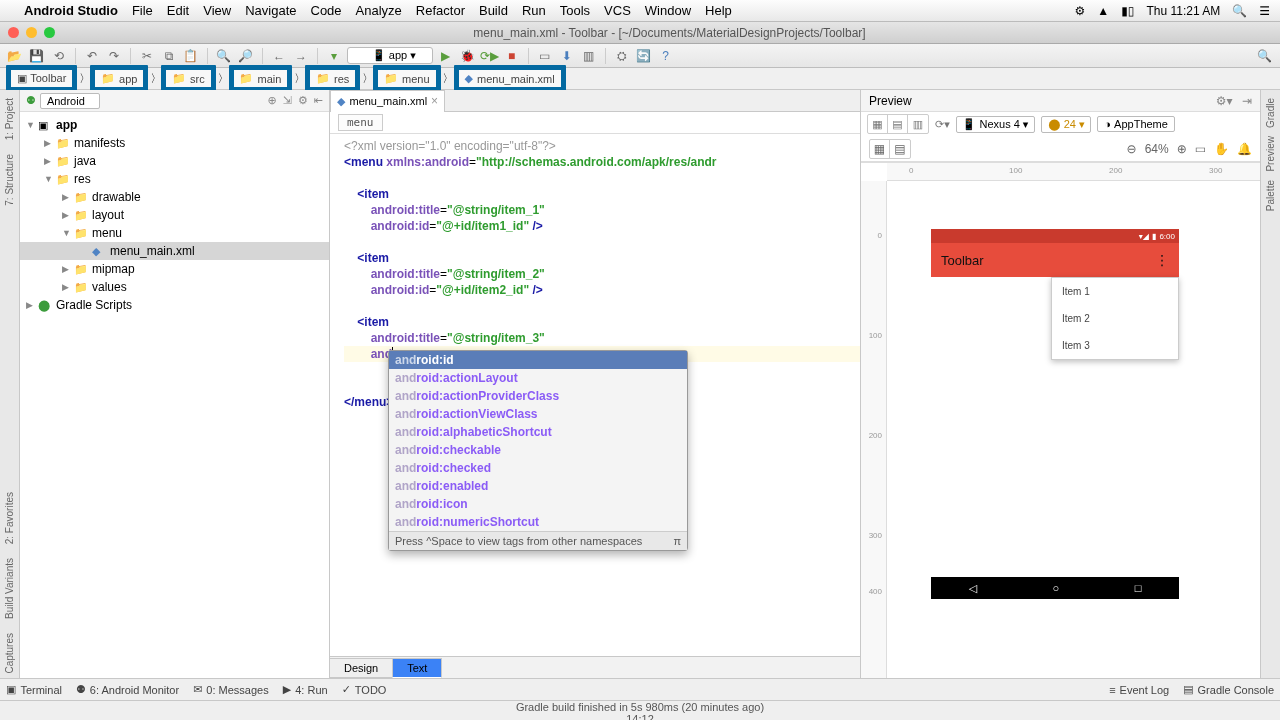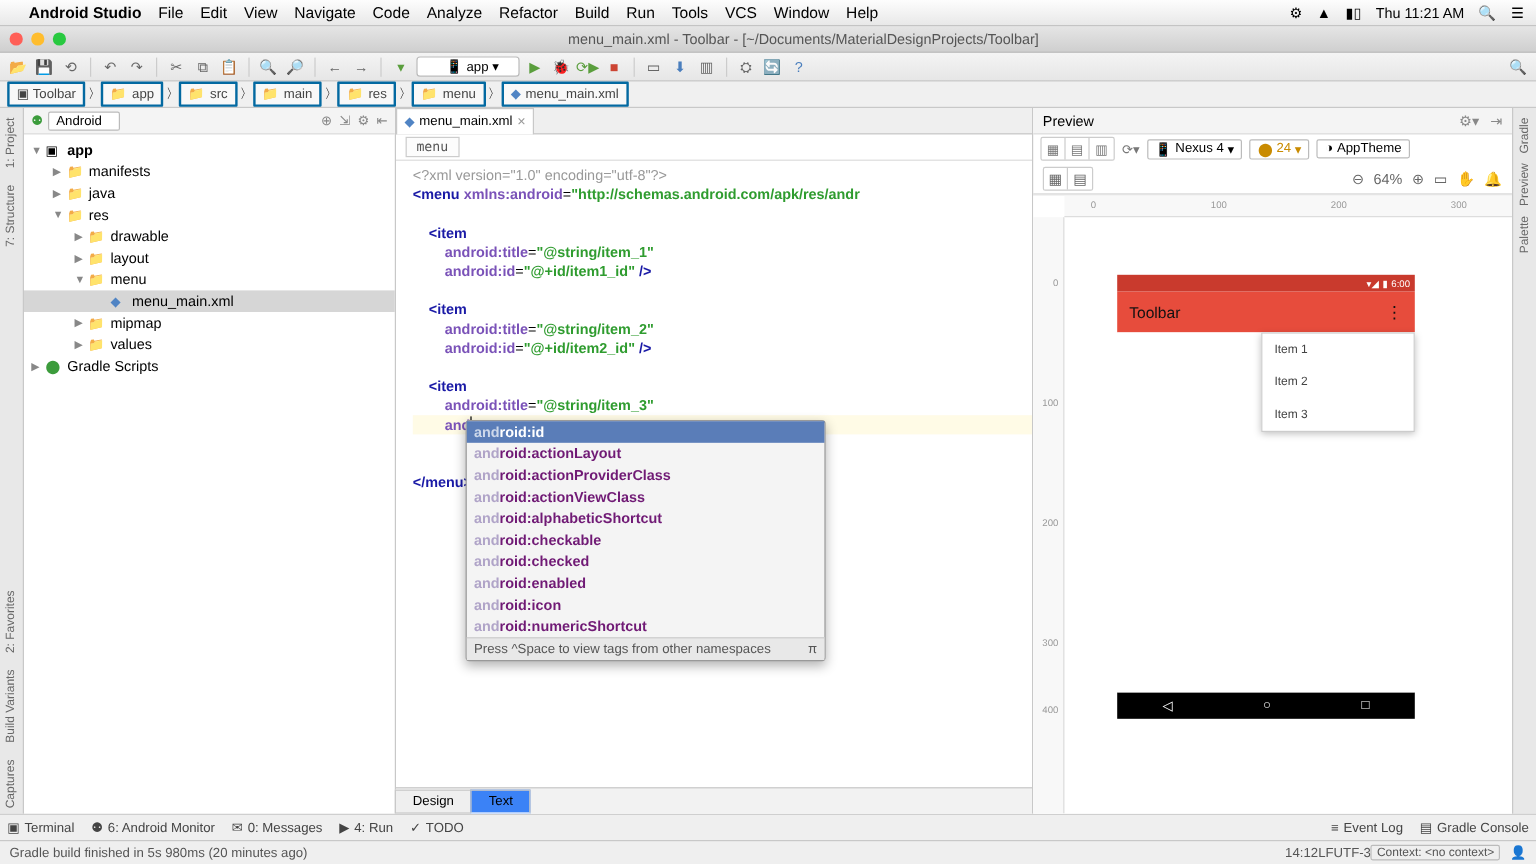--- a/index.html
+++ b/index.html
@@ -24,21 +24,21 @@
 .toolbar { height: 24px; background: linear-gradient(#f4f4f4,#e6e6e6); border-bottom: 1px solid #bdbdbd; display: flex; align-items: center; padding: 0 6px; gap: 4px; }
 .tbtn { width: 18px; height: 18px; display: inline-flex; align-items: center; justify-content: center; color: #666; font-size: 12px; }
 .tsep { width: 1px; height: 16px; background: #ccc; margin: 0 3px; }
 .run-target { background: #fff; border: 1px solid #bbb; border-radius: 3px; padding: 1px 16px 1px 24px; font-size: 11px; position: relative; }
 .tgreen { color: #5a9e3d; }
 .tred { color: #c43; }
 .tblue { color: #4a7ebd; }
 
 
 .breadcrumb { height: 22px; background: #f0f0f0; border-bottom: 1px solid #c8c8c8; display: flex; align-items: center; padding: 0 6px; font-size: 11px; }
-.crumb { display: inline-flex; align-items: center; padding: 2px 6px; border: 2px solid #0369a1; background: #f8f8f8; border-radius: 1px; margin-right: 2px; color: #444; gap: 4px; }
+.crumb { display: inline-flex; align-items: center; padding: 2px 6px; border: 5px solid #0369a1; background: #f8f8f8; border-radius: 1px; margin-right: 2px; color: #444; gap: 4px; }
 
 
 .main { display: flex; height: calc(720px - 22px - 22px - 24px - 22px - 22px - 20px); }
 
 
 .left-gutter { width: 20px; background: #e8e8e8; border-right: 1px solid #c8c8c8; display: flex; flex-direction: column; align-items: center; padding-top: 4px; gap: 6px; }
 .gutter-label { writing-mode: vertical-rl; transform: rotate(180deg); font-size: 10px; color: #666; padding: 4px 0; cursor: pointer; }
 
 
 .project-panel { width: 310px; background: #fff; border-right: 1px solid #c8c8c8; display: flex; flex-direction: column; }
@@ -68,21 +68,21 @@
 .code .str { color: #2f9c2f; font-weight: bold; }
 .code .decl { color: #999; }
 .cursor-line { background: #fffbe6; display: inline-block; width: 100%; }
 .caret { border-right: 1px solid #000; animation: blink 1s infinite; }
 @keyframes blink { 50% { border-right-color: transparent; } }
 
 
 .ac-popup { position: absolute; left: 58px; top: 216px; width: 300px; background: #f4f4f4; border: 1px solid #999; border-radius: 3px; box-shadow: 0 4px 10px rgba(0,0,0,0.3); font-family: Menlo, monospace; font-size: 12px; }
 .ac-row { padding: 2px 6px; }
 .ac-row.sel { background: #5a7db8; color: #fff; }
-.ac-row .ac-main { color: #701a75; font-weight: bold; }
+.ac-row .ac-main { color: #8b5cf6; font-weight: bold; }
 .ac-row .ac-dim { color: #b0a4c8; font-weight: bold; }
 .ac-row.sel .ac-main { color: #fff; }
 .ac-row.sel .ac-dim { color: #cdd8ea; }
 .ac-footer { background: #e8e8e8; border-top: 1px solid #ccc; padding: 3px 6px; font-size: 11px; color: #555; display: flex; justify-content: space-between; align-items: center; }
 
 .editor-footer-tabs { height: 22px; border-top: 1px solid #c8c8c8; display: flex; align-items: flex-end; background: #f2f2f2; }
 .eftab { padding: 3px 14px; border: 1px solid #c8c8c8; background: #efefef; font-size: 11px; margin-left: -1px; }
 .eftab.active { background: #3b82f6; border-bottom-color: #fff; }
 
 
@@ -111,21 +111,21 @@
 .menu-popup .mi { padding: 8px 10px; font-size: 10px; color: #444; }
 .navbar { height: 22px; background: #000; display: flex; justify-content: space-around; align-items: center; color: #fff; font-size: 11px; }
 
 .right-gutter { width: 20px; background: #e8e8e8; border-left: 1px solid #c8c8c8; display: flex; flex-direction: column; align-items: center; padding-top: 4px; }
 
 
 .bottom-toolbar { height: 22px; background: #efefef; border-top: 1px solid #c8c8c8; display: flex; align-items: center; padding: 0 6px; font-size: 11px; gap: 14px; }
 .bitem { display: flex; align-items: center; gap: 4px; color: #444; cursor: pointer; }
 .bottom-toolbar .spacer { flex: 1; }
 
-.statusline { height: 20px; background: #efefef; border-top: 1px solid #c8c8c8; display: flex; align-items: center; padding: 0 8px; font-size: 11px; color: #555; }
+.statusline { height: 20px; background: #efefef; border-top: 1px solid #c8c8c8; display: flex; align-items: center; padding: 0 8px; font-size: 11px; color: #555; flex-direction: column; }
 .statusline .spacer { flex: 1; }
 .statusline span { }
 .ctx { border: 1px solid #bbb; padding: 0 4px; border-radius: 2px; font-size: 10px; }
 
 .ficon-folder { color: #d9a861; }
 .ficon-xml { color: #5084c4; }
 .ficon-gradle { color: #3c9c3c; }
 </style>
 </head>
 <body>

